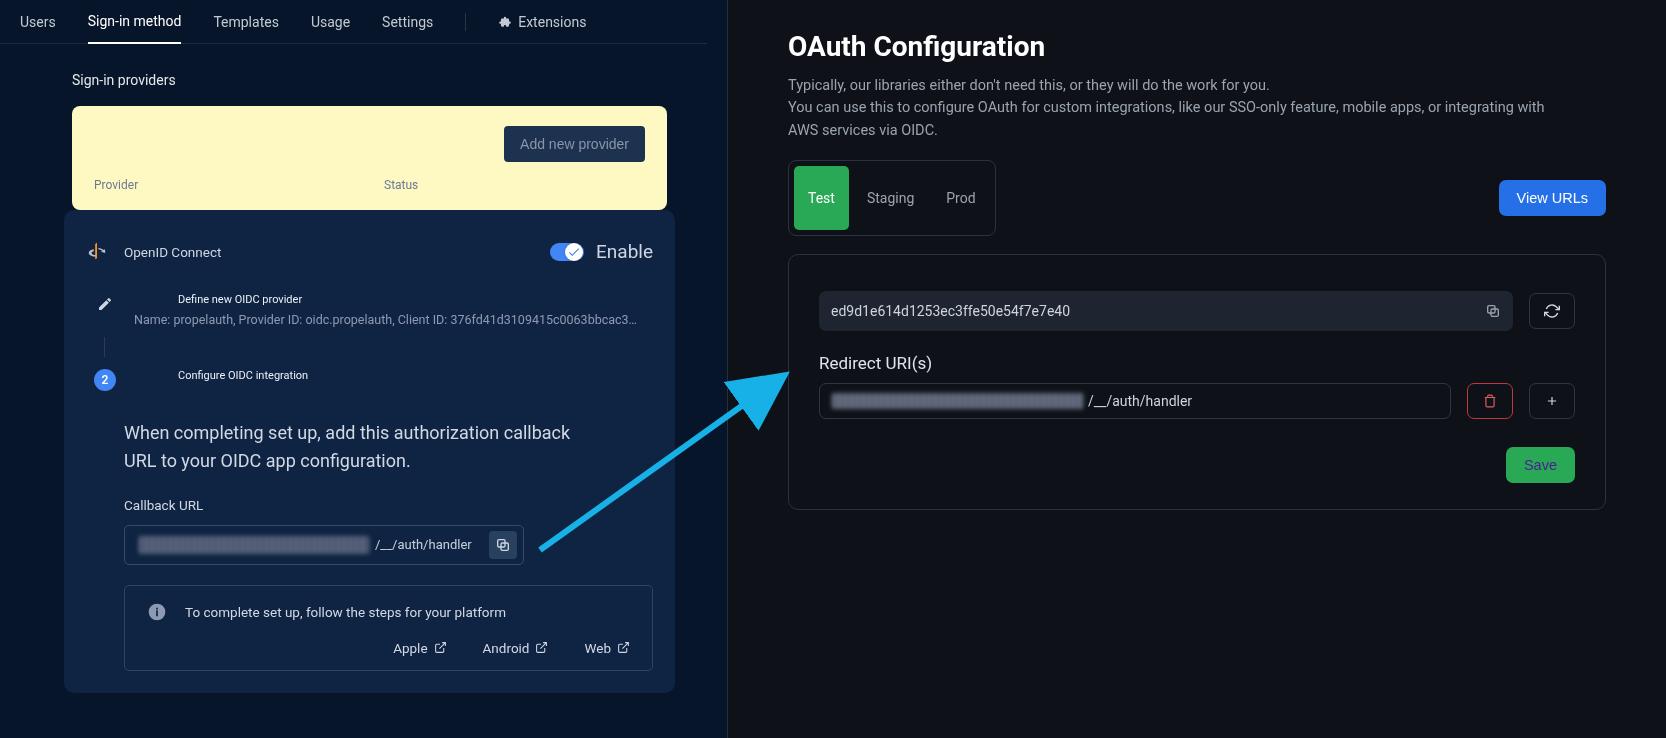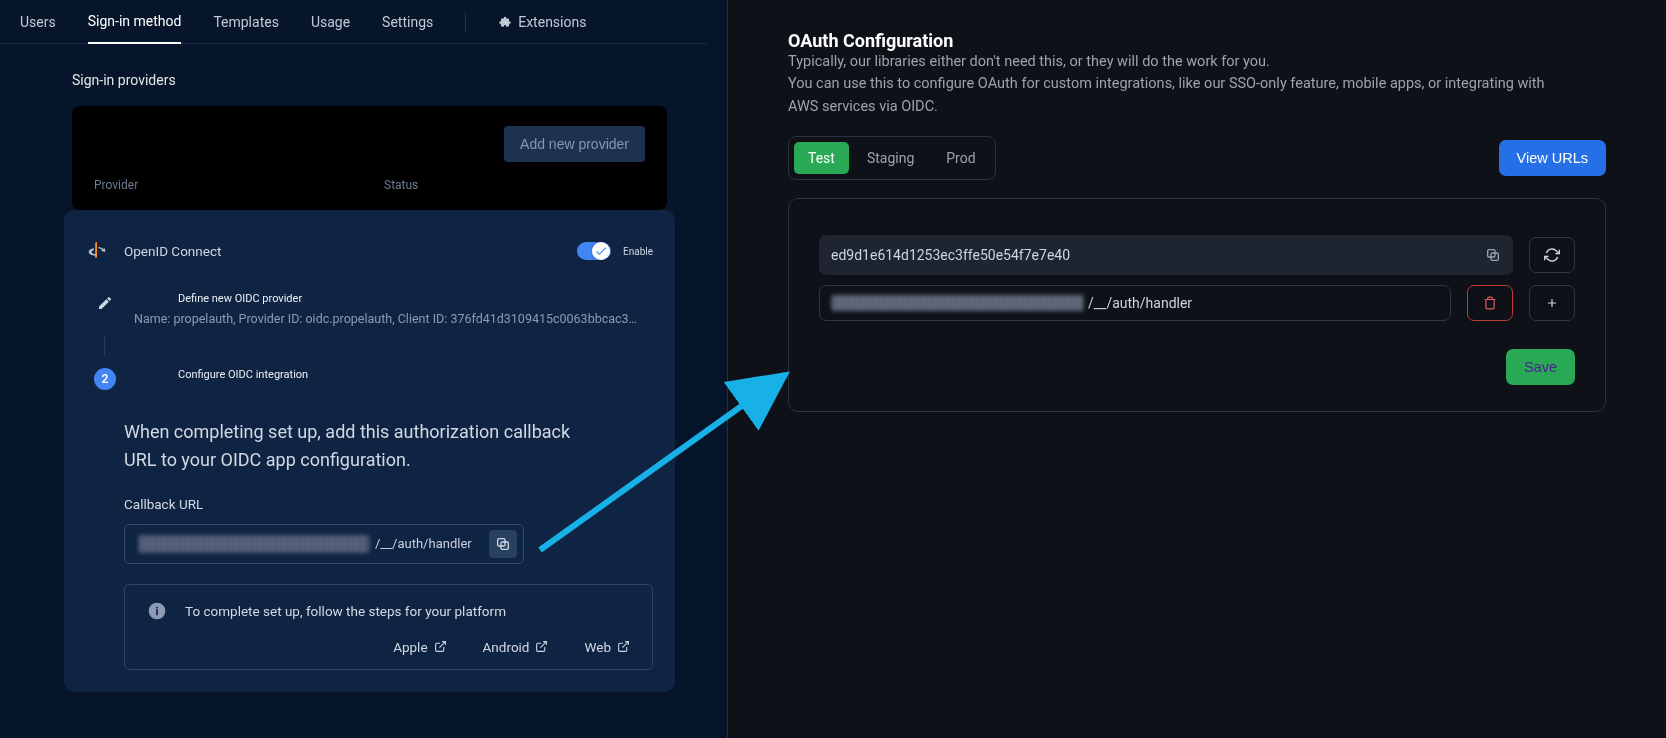--- a/index.html
+++ b/index.html
@@ -55,21 +55,21 @@
 .tab.ext { display: flex; align-items: center; gap: 6px; }
 .ext-icon { width: 14px; height: 14px; fill: #c3c9d4; }
 
 .section-header {
   padding: 28px 0 18px 72px;
   font-size: 14px;
   color: #e5e7eb;
 }
 .provider-card {
   margin: 0 60px 0 72px;
-  background: #000000;
+  background: #fef9c3;
   border-radius: 8px;
   padding: 16px 22px;
 }
 .add-provider-row {
   display: flex;
   justify-content: flex-end;
   padding: 4px 0 14px 0;
 }
 .add-provider-btn {
   background: #1c324f;
@@ -239,45 +239,46 @@
   font-size: 13.5px;
 }
 .platform-link {
   color: #d2d8e4;
   display: flex;
   align-items: center;
   gap: 6px;
 }
 
 .right-title {
-  font-size: 18px;
+  font-size: 28px;
   font-weight: 700;
   color: #fff;
 }
 .right-desc {
+  margin-top: 12px;
   font-size: 14.5px;
   color: #9ba3af;
   line-height: 1.55;
   max-width: 770px;
 }
 .env-row {
   margin-top: 18px;
   display: flex;
   align-items: center;
   justify-content: space-between;
 }
 .env-tabs {
   border: 1px solid #2a3140;
   border-radius: 8px;
   padding: 5px;
   display: flex;
   gap: 4px;
 }
 .env-tab {
-  padding: 8px 14px;
+  padding: 24px 14px;
   border-radius: 5px;
   font-size: 14px;
   color: #9ba3af;
   cursor: pointer;
 }
 .env-tab.active {
   background: #29a855;
   color: #fff;
 }
 .view-urls-btn {
@@ -429,21 +430,21 @@
             <path fill="#b8bec9" d="M10 17c-4 0-7-1.8-7-4 0-1.9 2.3-3.5 5.5-3.9v2C6.9 11.4 6 12.2 6 13c0 1.2 2 2.3 5 2.5V17Zm3.5-7.9c2 .3 3.6 1 4.5 1.9l-1.8.7 4.8 1.3-.3-4-1.6.9c-1.3-1.2-3.4-2-5.6-2.3v1.5Z"></path>
           </svg>
         <span>OpenID Connect</span>
       </div>
       <div class="toggle-wrap">
         <div class="toggle">
           <svg class="toggle-check" viewBox="0 0 24 24">
               <path fill="#4285f4" d="M9 16.2 4.8 12l-1.4 1.4L9 19 21 7l-1.4-1.4Z"></path>
             </svg>
         </div>
-        <span style="font-size:10px;color:#cfd6e3;">Enable</span>
+        <span style="font-size:19px;color:#cfd6e3;">Enable</span>
       </div>
     </div>
 
     <div class="step-row">
       <div class="pencil-badge">
         <svg width="16" height="16" viewBox="0 0 24 24" fill="#cfd6e3">
             <path d="M3 17.25V21h3.75L17.81 9.94l-3.75-3.75L3 17.25ZM20.71 7.04a1 1 0 0 0 0-1.41l-2.34-2.34a1 1 0 0 0-1.41 0l-1.83 1.83 3.75 3.75 1.83-1.83Z"></path>
           </svg>
       </div>
       <div class="step-body">
@@ -533,20 +534,21 @@
           </svg>
       </div>
       <div class="square-btn">
         <svg width="16" height="16" viewBox="0 0 24 24" fill="none" stroke="#cfd4dd" stroke-width="2">
             <path d="M23 4v6h-6M1 20v-6h6"></path>
             <path d="M3.51 9a9 9 0 0 1 14.85-3.36L23 10M1 14l4.64 4.36A9 9 0 0 0 20.49 15"></path>
           </svg>
       </div>
     </div>
 
+    <div class="redirect-label">Redirect URI(s)</div>
     <div class="redirect-row">
       <div class="redirect-input">
         <div class="redirect-blur"></div>
         <div class="redirect-suffix">/__/auth/handler</div>
       </div>
       <div class="trash-btn">
         <svg width="14" height="14" viewBox="0 0 24 24" fill="none" stroke="#e05b5b" stroke-width="2">
             <path d="M3 6h18M8 6V4a2 2 0 0 1 2-2h4a2 2 0 0 1 2 2v2m3 0v14a2 2 0 0 1-2 2H7a2 2 0 0 1-2-2V6h14Z"></path>
           </svg>
       </div>

